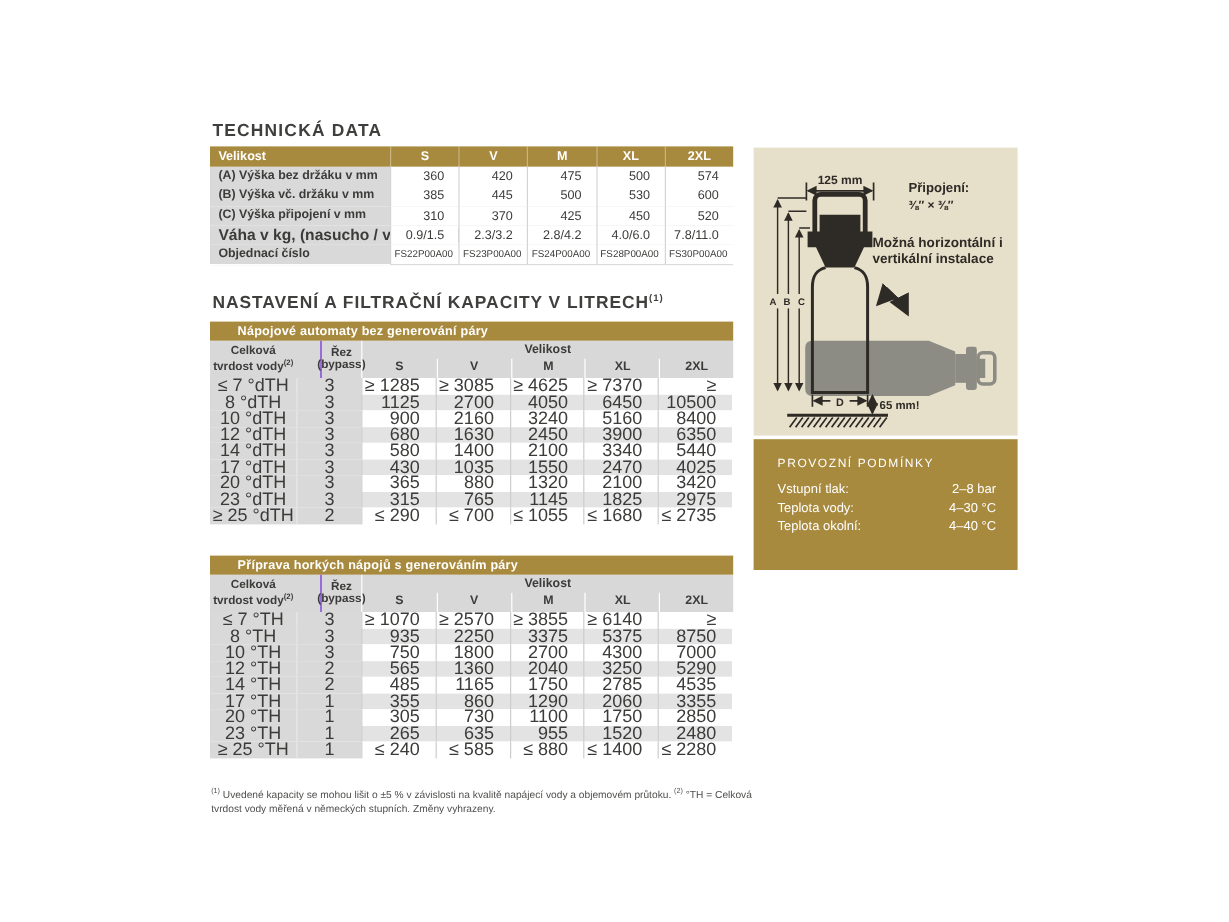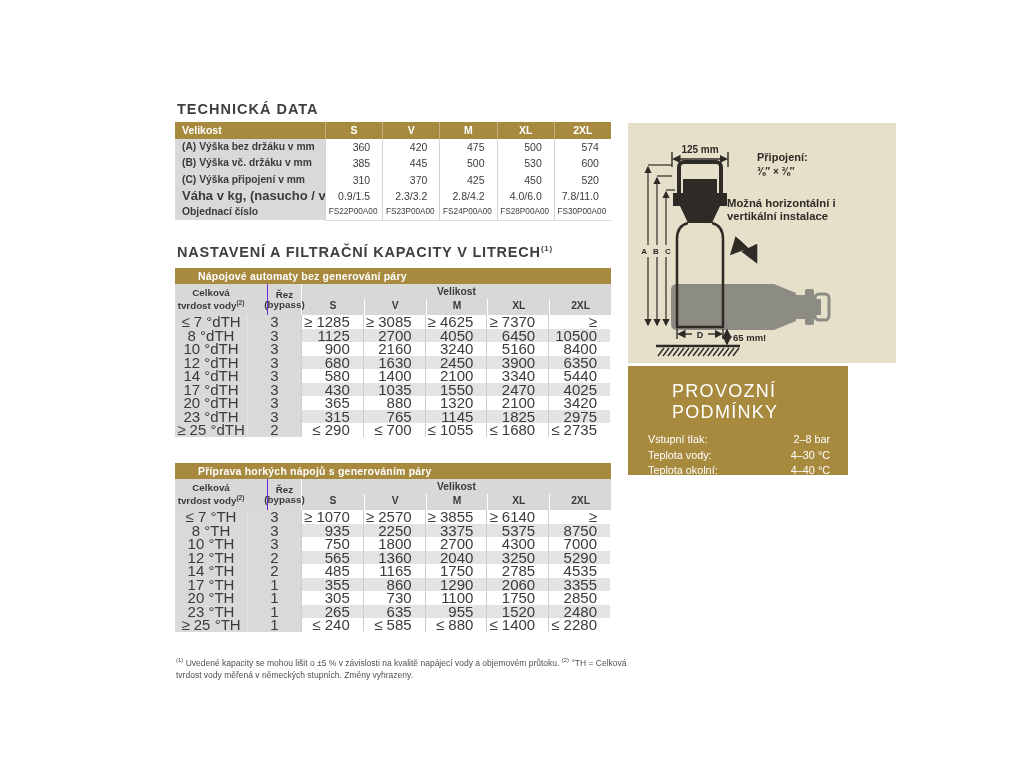--- a/index.html
+++ b/index.html
@@ -40,28 +40,28 @@
   .c-byp{background:#D9D9D9;text-align:center;border-left:1px solid #E4E4E4;box-sizing:border-box;}
   .c-val{background:#ffffff;text-align:right;padding-right:13px;border-left:1px solid #CDCDCD;box-sizing:border-box;}
   .cap-row.alt .c-val{background:#E3E3E3;}
   .cap-row.bold{font-weight:normal;}
 
   
   .footnote{position:absolute;left:176px;top:647px;width:452px;font-size:8.5px;line-height:1.45;color:#4F4F4D;}
   .footnote sup{font-size:6px;}
 
   
-  .beige{position:absolute;left:628px;top:123px;width:220px;height:240px;background:#E6E0CA;padding-left:48px;}
+  .beige{position:absolute;left:628px;top:123px;width:220px;height:240px;background:#E6E0CA;}
   .beige svg{position:absolute;left:0;top:0;}
   .conn-title{position:absolute;left:129px;top:28px;font-size:11px;font-weight:bold;color:#2E2A26;}
   .conn-size{position:absolute;left:129px;top:43px;font-size:10px;font-weight:bold;color:#2E2A26;}
   .install{position:absolute;left:99px;top:74px;font-size:11.3px;font-weight:bold;line-height:13px;color:#2E2A26;}
 
   .gold-box{position:absolute;left:628px;top:366px;width:220px;height:109px;background:#A88A3E;color:#fff;box-sizing:border-box;padding:15px 18px 0 20px;}
-  .gold-title{font-size:18px;letter-spacing:1.3px;font-weight:normal;margin-left:24px;}
+  .gold-title{font-size:10px;letter-spacing:1.3px;font-weight:normal;}
   .gold-rows{margin-top:9px;}
   .gold-row{display:flex;justify-content:space-between;font-size:10.8px;line-height:15.5px;}
 </style>
 </head>
 <body>
 
 <div class="page">
 
   <div class="h1">TECHNICKÁ DATA</div>
 

